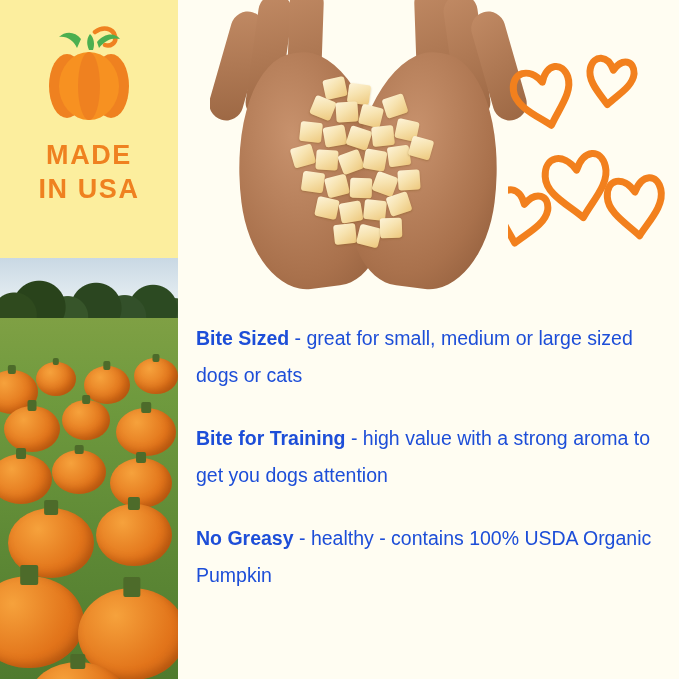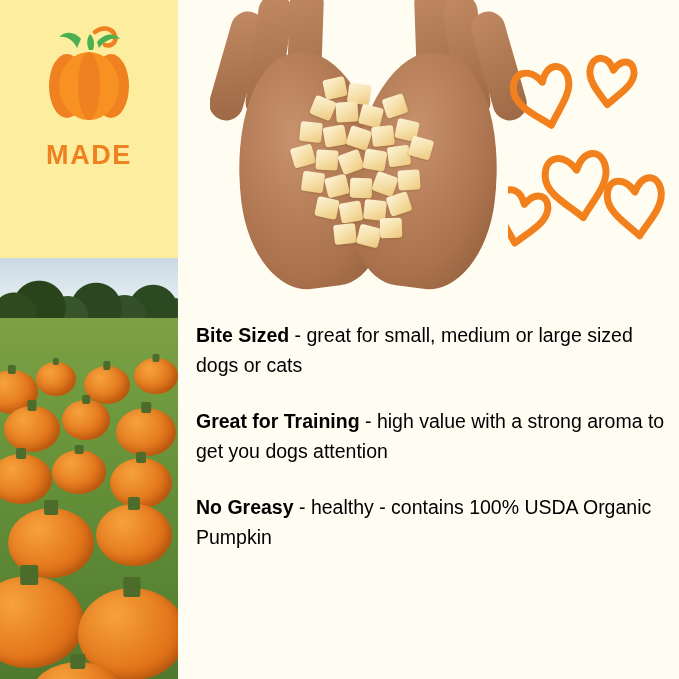--- a/index.html
+++ b/index.html
@@ -200,23 +200,23 @@
     height: 270px;
   }
 
   .features {
     position: absolute;
     left: 18px;
     top: 320px;
     width: 470px;
   }
   .feature {
-    color: #000000;
+    color: #1d4ed8;
     font-size: 19.5px;
-    line-height: 30px;
+    line-height: 37px;
     margin-bottom: 26px;
   }
   .feature b {
     font-weight: bold;
   }
 </style>
 </head>
 <body>
 
 <div class="page">
@@ -233,20 +233,21 @@
         <path d="M46 24 c-3 -7 -2 -12 1 -16 c4 4 5 10 3 16 z" fill="#4caf50"></path>
         <ellipse cx="24" cy="60" rx="18" ry="32" fill="#ef8120"></ellipse>
         <ellipse cx="68" cy="60" rx="18" ry="32" fill="#ef8120"></ellipse>
         <ellipse cx="46" cy="60" rx="30" ry="34" fill="#f79121"></ellipse>
         <ellipse cx="46" cy="60" rx="11" ry="34" fill="#ef8120"></ellipse>
       </svg>
     </div>
 
     <div class="made-in-usa">
       <div>MADE</div>
+      <div>IN USA</div>
     </div>
 
     <div class="zigzag"></div>
 
     <div class="patch-photo">
       <div class="patch-sky"></div>
       <div class="patch-trees"></div>
       <div class="patch-field"></div>
 
       <div class="pk" style="left:-14px; top:112px; width:52px; height:44px;"></div>
@@ -325,21 +326,21 @@
           <path d="M128 172 c-10 -18 -27 -16 -28 2 c-1 16 18 30 28 42 c10 -13 28 -27 26 -44 c-2 -16 -17 -18 -26 0 z" transform="rotate(-6 128 182)"></path>
         </g>
       </svg>
     </div>
 
     <div class="features">
       <div class="feature">
         <b>Bite Sized</b><span> - great for small, medium or large sized dogs or cats</span>
       </div>
       <div class="feature">
-        <b>Great for Training</b><span> - high value with a strong aroma to get you dogs attention</span>
+        <b>Bite for Training</b><span> - high value with a strong aroma to get you dogs attention</span>
       </div>
       <div class="feature">
         <b>No Greasy</b><span> - healthy - contains 100% USDA Organic Pumpkin</span>
       </div>
     </div>
 
   </div>
 </div>
 
 </body></html>

